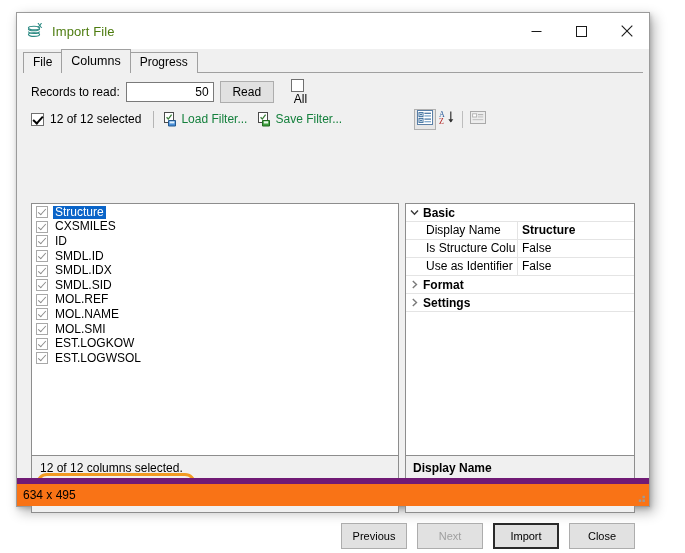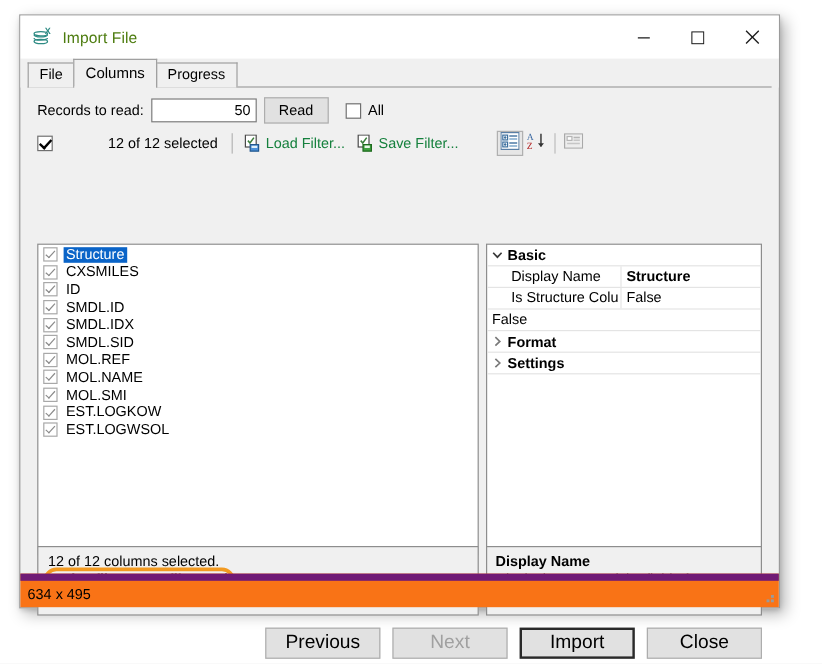--- a/index.html
+++ b/index.html
@@ -157,20 +157,21 @@
     background: #e1e1e1;
     border: 1px solid #adadad;
     box-sizing: border-box;
     cursor: default;
     color: #000;
   }
   #all-group {
     display: flex;
     align-items: center;
     margin-left: 14px;
+    flex-direction: column;
   }
   .wincheck {
     width: 13px; height: 13px;
     border: 1px solid #6f6f6f;
     background: #fff;
     box-sizing: border-box;
     display: inline-block;
     position: relative;
     flex: none;
   }
@@ -187,21 +188,21 @@
 
   
   #filter-row {
     display: flex;
     align-items: center;
     height: 24px;
     padding-left: 6px;
     margin-top: 2px;
     position: relative;
   }
-  #selcount-group { display: flex; align-items: center; gap: 40px; }
+  #selcount-group { display: flex; align-items: center; }
   #selcount-label { margin-left: 6px; font-size: 12px; }
   #filter-sep {
     width: 1px;
     height: 17px;
     background: #b5b5b5;
     margin: 0 9px 0 12px;
   }
   .linkbtn {
     display: flex;
     align-items: center;
@@ -405,25 +406,25 @@
   }
 
   
   #button-row {
     position: absolute;
     right: 14px;
     top: 450px;
     display: flex;
   }
   .dlgbtn {
-    width: 96px;
+    width: 66px;
     height: 26px;
     margin-left: 10px;
     font-family: "Liberation Sans", sans-serif;
-    font-size: 16px;
+    font-size: 11px;
     background: #e1e1e1;
     border: 1px solid #adadad;
     box-sizing: border-box;
     cursor: default;
     color: #000000;
   }
   .dlgbtn.disabled { color: #a0a0a0; }
   .dlgbtn.default {
     border: 2px solid #2a2a2a;
   }
@@ -642,20 +643,21 @@
 
         <div class="pg-row">
           <span class="pg-name">Display Name</span>
           <span class="pg-value bold">Structure</span>
         </div>
         <div class="pg-row">
           <span class="pg-name">Is Structure Colu</span>
           <span class="pg-value">False</span>
         </div>
         <div class="pg-row">
+          <span class="pg-name">Use as Identifier</span>
           <span class="pg-value">False</span>
         </div>
 
         <div class="pg-cat">
           <span class="pg-expander">
             <svg width="9" height="9" viewBox="0 0 9 9">
                 <path d="M2.8 1 L6.5 4.5 L2.8 8" fill="none" stroke="#7a7a7a" stroke-width="1.4"></path>
               </svg>
           </span>
           <span class="pg-cat-name">Format</span>

